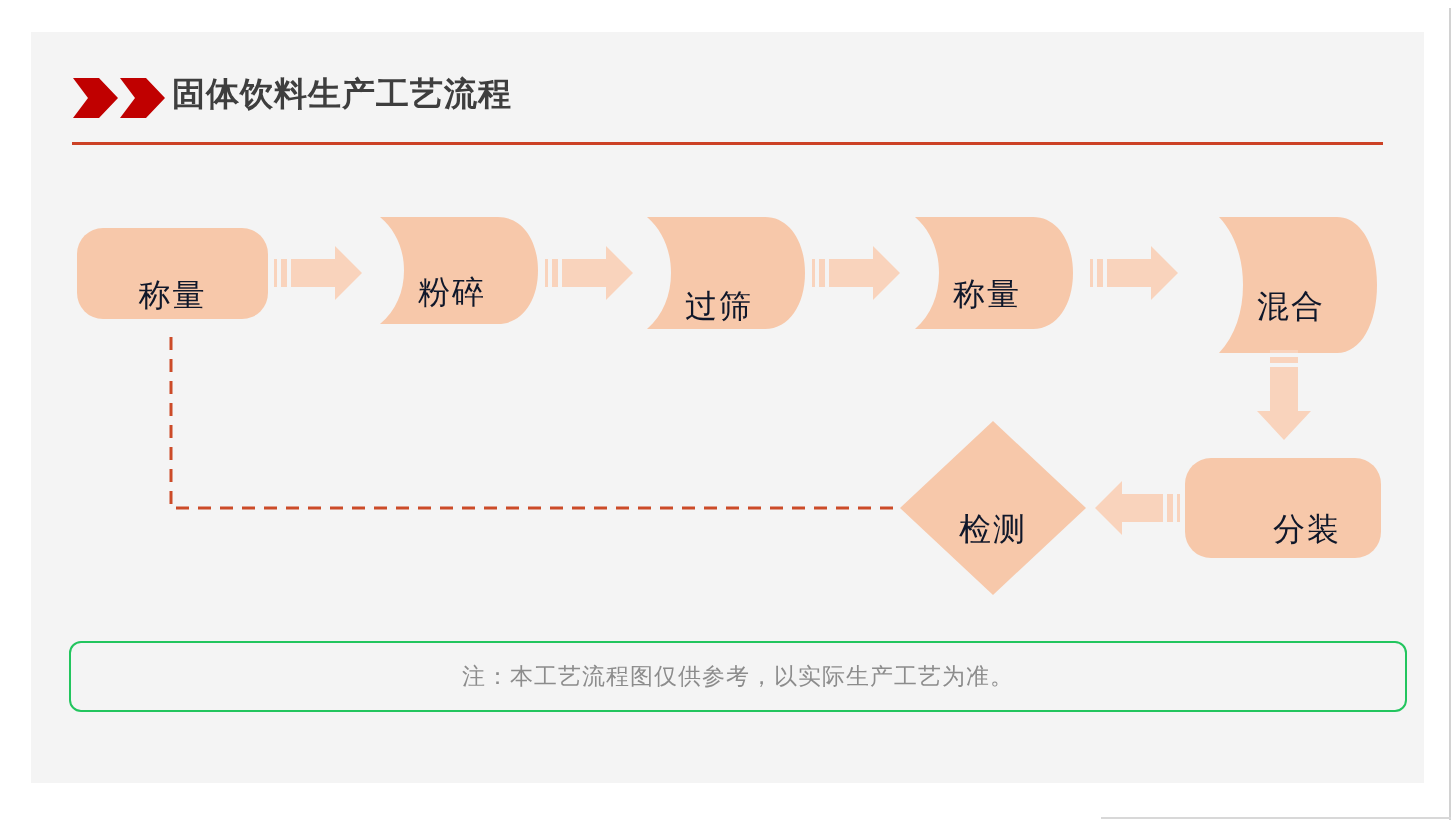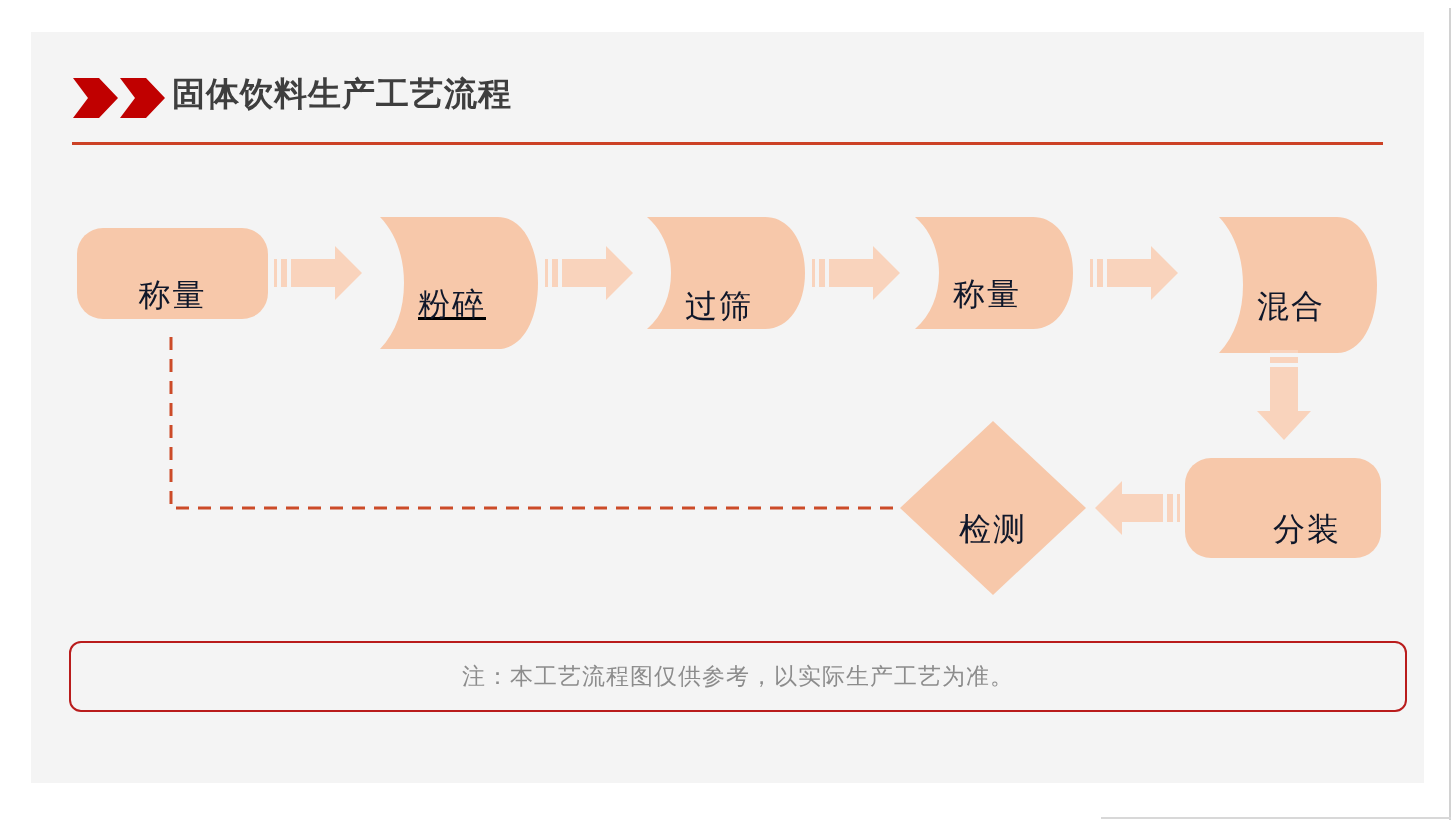--- a/index.html
+++ b/index.html
@@ -54,21 +54,21 @@
   }
 
   .arrow { position: absolute; }
   .arrow svg { display: block; width: 100%; height: 100%; }
 
   .dashed-overlay { position: absolute; left: 0; top: 0; width: 1393px; height: 751px; pointer-events: none; }
 
   .note-box {
     position: absolute; left: 38px; top: 609px;
     width: 1338px; height: 71px;
-    border: 2px solid #b91c1c; border-radius: 12px;
+    border: 2px solid #22c55e; border-radius: 12px;
     display: flex; align-items: center; justify-content: center;
   }
   .note-text { font-size: 23px; color: #8c8c8c; letter-spacing: 1px; }
 </style>
 </head>
 <body>
 
 <div class="frame">
   <div class="panel">
 
@@ -93,21 +93,21 @@
       <svg viewBox="0 0 88 54" preserveAspectRatio="none">
         <g fill="#f9d3bc">
           <rect x="0" y="13" width="3" height="28"></rect>
           <rect x="7" y="13" width="6" height="28"></rect>
           <rect x="17" y="13" width="44" height="28"></rect>
           <polygon points="61,0 88,27 61,54"></polygon>
         </g>
       </svg>
     </div>
 
-    <div class="step" style="left:335px; top:185px; width:172px; height:132px;text-decoration:underline;">
+    <div class="step" style="left:335px; top:185px; width:172px; height:107px;">
       <svg class="shape-svg" viewBox="0 0 172 112" preserveAspectRatio="none">
         <path d="M14,0 L132,0 C156,0 172,24 172,56 C172,88 156,112 132,112 L14,112 C30,98 38,78 38,56 C38,34 30,14 14,0 Z" fill="#f7c8aa"></path>
       </svg>
       <span class="label">粉碎</span>
     </div>
 
     <div class="arrow" style="left:514px; top:214px; width:88px; height:54px;">
       <svg viewBox="0 0 88 54" preserveAspectRatio="none">
         <g fill="#f9d3bc">
           <rect x="0" y="13" width="3" height="28"></rect>

